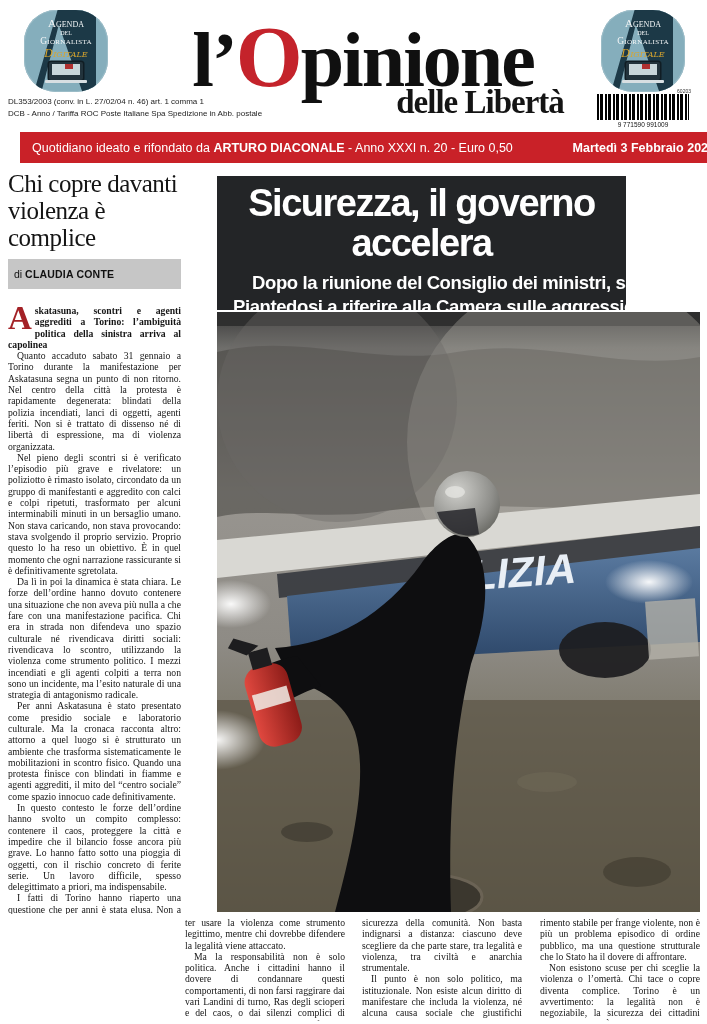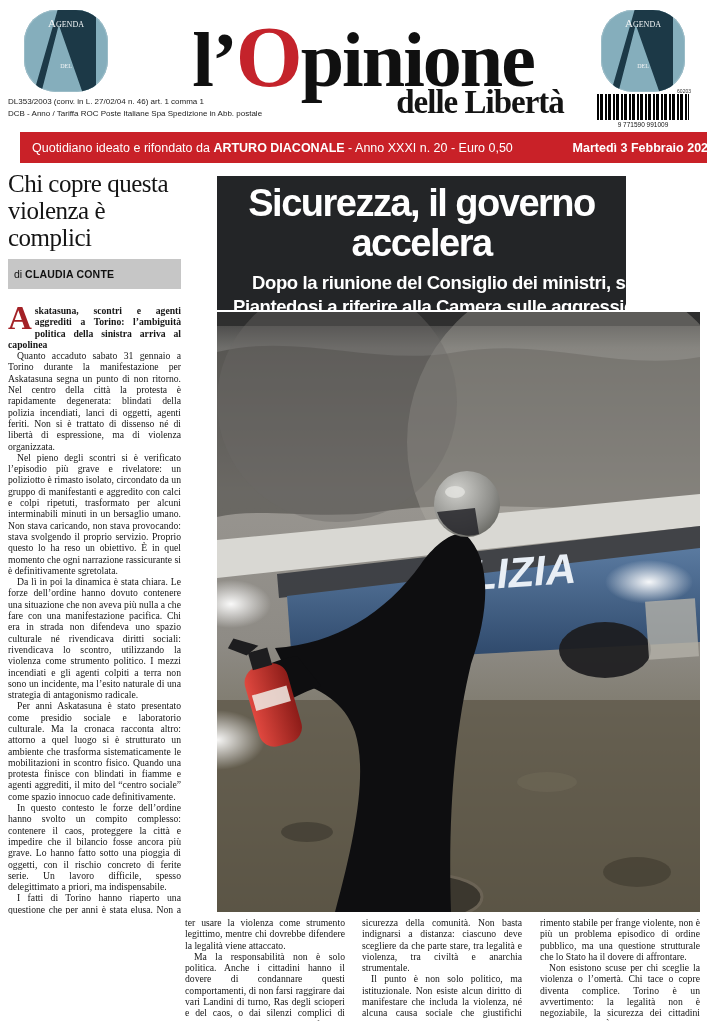--- a/index.html
+++ b/index.html
@@ -4,21 +4,21 @@
 <style>
   html,body{margin:0;padding:0;background:#e9e9e9;}
   .page{position:relative;width:707px;height:1024px;background:#ffffff;overflow:hidden;
         font-family:"Liberation Serif",serif;color:#1a1a1a;}
   
   .logo{position:absolute;top:10px;width:84px;height:82px;background:#85aebc;overflow:hidden;
         text-align:center;box-shadow:0 0 0 1px #9bbcc7 inset;border-radius:32px;}
   .logo-left{left:24px;} .logo-right{left:601px;}
   .logo .a-shape{position:absolute;left:10px;top:0;width:62px;height:82px;background:#1c3947;
         clip-path:polygon(55% 0,100% 0,100% 100%,78% 100%,40% 18%,12% 100%,0 100%,38% 0);}
-  .logo .ltxt{position:relative;z-index:2;color:#f2f5f6;font-variant:small-caps;line-height:1;margin-top:33px;}
+  .logo .ltxt{position:relative;z-index:2;color:#f2f5f6;font-variant:small-caps;line-height:1;}
   .logo .l1{font-size:11px;margin-top:8px;} .logo .l2{font-size:8px;} .logo .l3{font-size:9.5px;letter-spacing:.3px;}
   .logo .l4{font-size:11px;color:#d9a62e;font-style:italic;font-family:"DejaVu Serif",serif;margin-top:1px;}
   .logo .laptop{position:relative;z-index:2;width:34px;height:18px;margin:3px auto 0;background:#22333c;border-radius:2px;
         box-shadow:0 0 0 1.5px #101d24;}
   .logo .screen{position:absolute;left:3px;top:2px;width:28px;height:11px;background:#c8d6da;}
   .logo .scr-red{position:absolute;left:16px;top:2px;width:8px;height:5px;background:#b03030;}
   .logo .base{position:absolute;left:-4px;bottom:-3px;width:42px;height:3px;background:#d8dfe2;border-radius:1px;}
   .masthead-title{position:absolute;left:128px;top:14px;width:470px;text-align:center;line-height:1;
         font-family:"Liberation Serif",serif;font-weight:700;letter-spacing:-2px;white-space:nowrap;}
   .masthead-title .blk{font-size:78px;color:#101010;}
@@ -107,21 +107,21 @@
     <div class="barcode"></div>
     <div class="barcode-num">9 771590 991009</div>
   </div>
 
   <div class="banner">
     <div><span>Quotidiano ideato e rifondato da </span><b>ARTURO DIACONALE</b><span> - Anno XXXI n. 20 - Euro 0,50</span></div>
     <div class="date">Martedì 3 Febbraio 2026</div>
   </div>
 
   <div class="left-col">
-    <h2 class="op-headline">Chi copre questa violenza è complici</h2>
+    <h2 class="op-headline">Chi copre davanti violenza è complice</h2>
     <div class="byline-bar"><span>di </span><span class="nm">CLAUDIA CONTE</span></div>
     <div class="body-text">
       <p class="lead"><span class="dropcap">A</span><span>skatasuna, scontri e agenti aggrediti a Torino: l’ambiguità politica della sinistra arriva al capolinea</span></p>
       <p>Quanto accaduto sabato 31 gennaio a Torino durante la manifestazione per Askatasuna segna un punto di non ritorno. Nel centro della città la protesta è rapidamente degenerata: blindati della polizia incendiati, lanci di oggetti, agenti feriti. Non si è trattato di dissenso né di libertà di espressione, ma di violenza organizzata.</p>
       <p>Nel pieno degli scontri si è verificato l’episodio più grave e rivelatore: un poliziotto è rimasto isolato, circondato da un gruppo di manifestanti e aggredito con calci e colpi ripetuti, trasformato per alcuni interminabili minuti in un bersaglio umano. Non stava caricando, non stava provocando: stava svolgendo il proprio servizio. Proprio questo lo ha reso un obiettivo. È in quel momento che ogni narrazione rassicurante si è definitivamente sgretolata.</p>
       <p>Da lì in poi la dinamica è stata chiara. Le forze dell’ordine hanno dovuto contenere una situazione che non aveva più nulla a che fare con una manifestazione pacifica. Chi era in strada non difendeva uno spazio culturale né rivendicava diritti sociali: rivendicava lo scontro, utilizzando la violenza come strumento politico. I mezzi incendiati e gli agenti colpiti a terra non sono un incidente, ma l’esito naturale di una strategia di antagonismo radicale.</p>
       <p>Per anni Askatasuna è stato presentato come presidio sociale e laboratorio culturale. Ma la cronaca racconta altro: attorno a quel luogo si è strutturato un ambiente che trasforma sistematicamente le mobilitazioni in scontro fisico. Quando una protesta finisce con blindati in fiamme e agenti aggrediti, il mito del “centro sociale” come spazio innocuo cade definitivamente.</p>
       <p>In questo contesto le forze dell’ordine hanno svolto un compito complesso: contenere il caos, proteggere la città e impedire che il bilancio fosse ancora più grave. Lo hanno fatto sotto una pioggia di oggetti, con il rischio concreto di ferite serie. Un lavoro difficile, spesso delegittimato a priori, ma indispensabile.</p>
       <p>I fatti di Torino hanno riaperto una questione che per anni è stata elusa. Non a caso è intervenuto Stefano Esposito, ex parlamentare del Partito Democratico, che per sette anni ha vissuto sotto scorta a causa delle minacce dei No Tav. La sua posizione è netta: “Inaccettabile chi li copre a sinistra” afferma. Come è inaccettabile chi minimizza o giustifica la violenza quando proviene da aree ideologicamente affini. È una contraddizione che non regge più: non si può invocare legalità e diritti e al tempo stesso chiudere gli occhi davanti a chi usa la forza contro lo Stato.</p>
 

